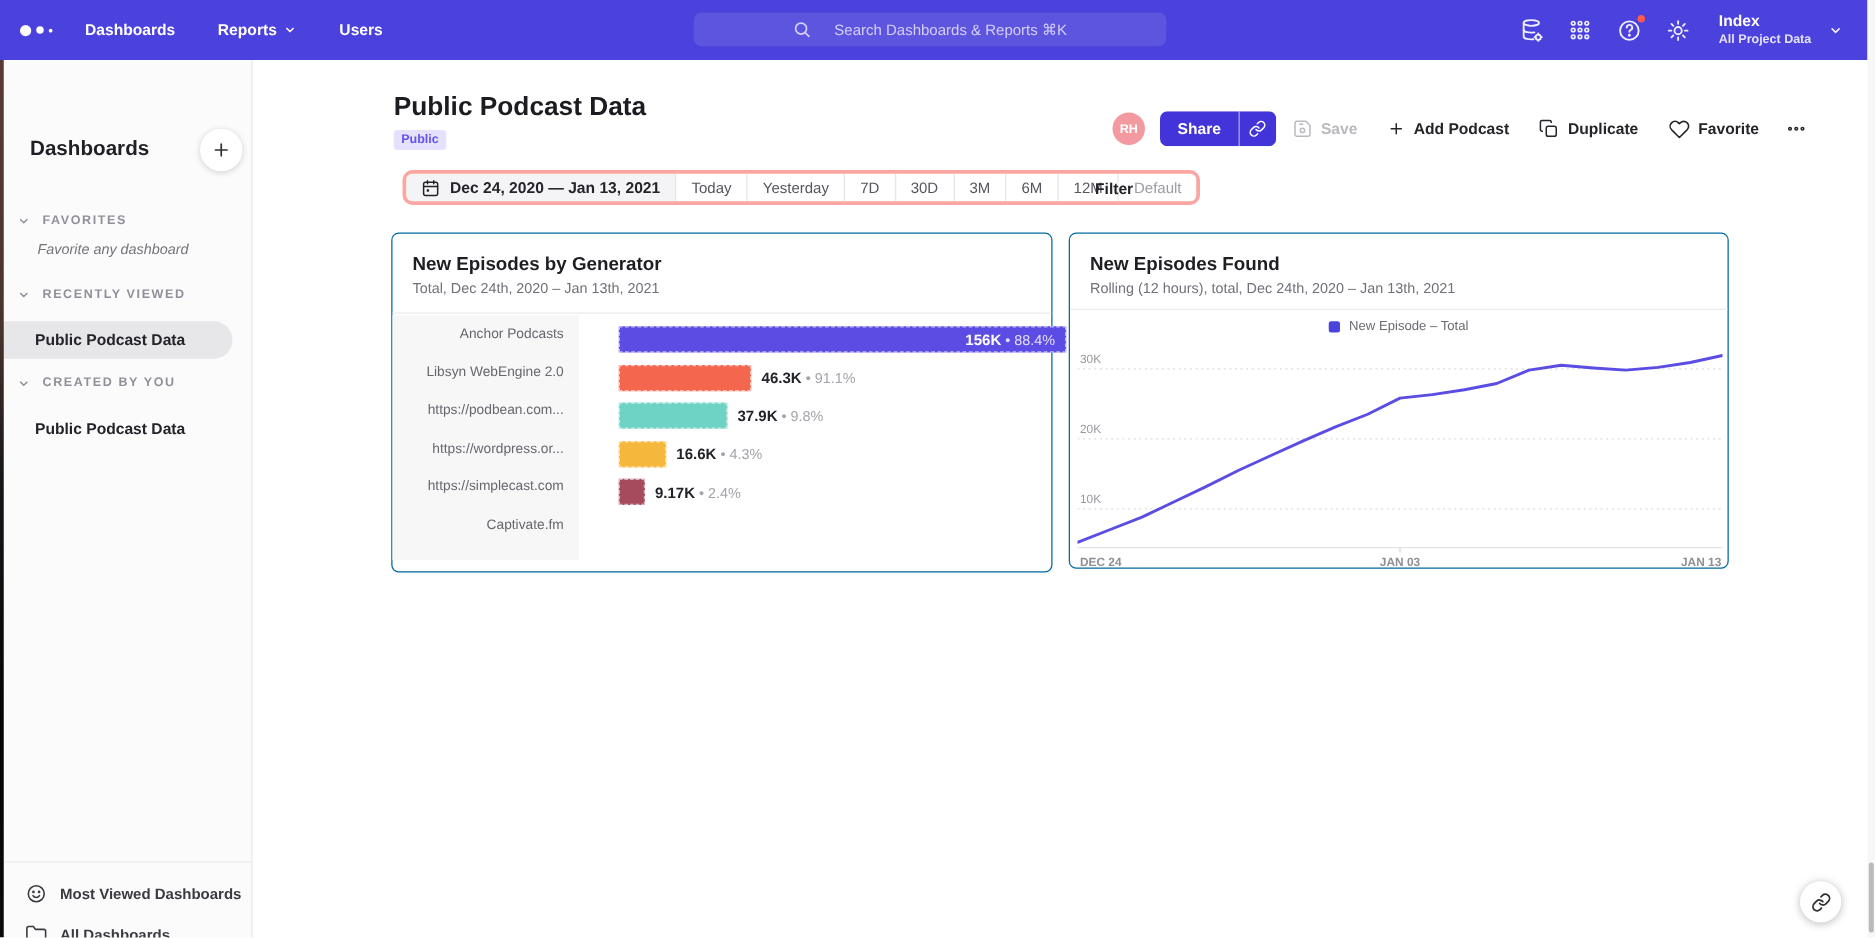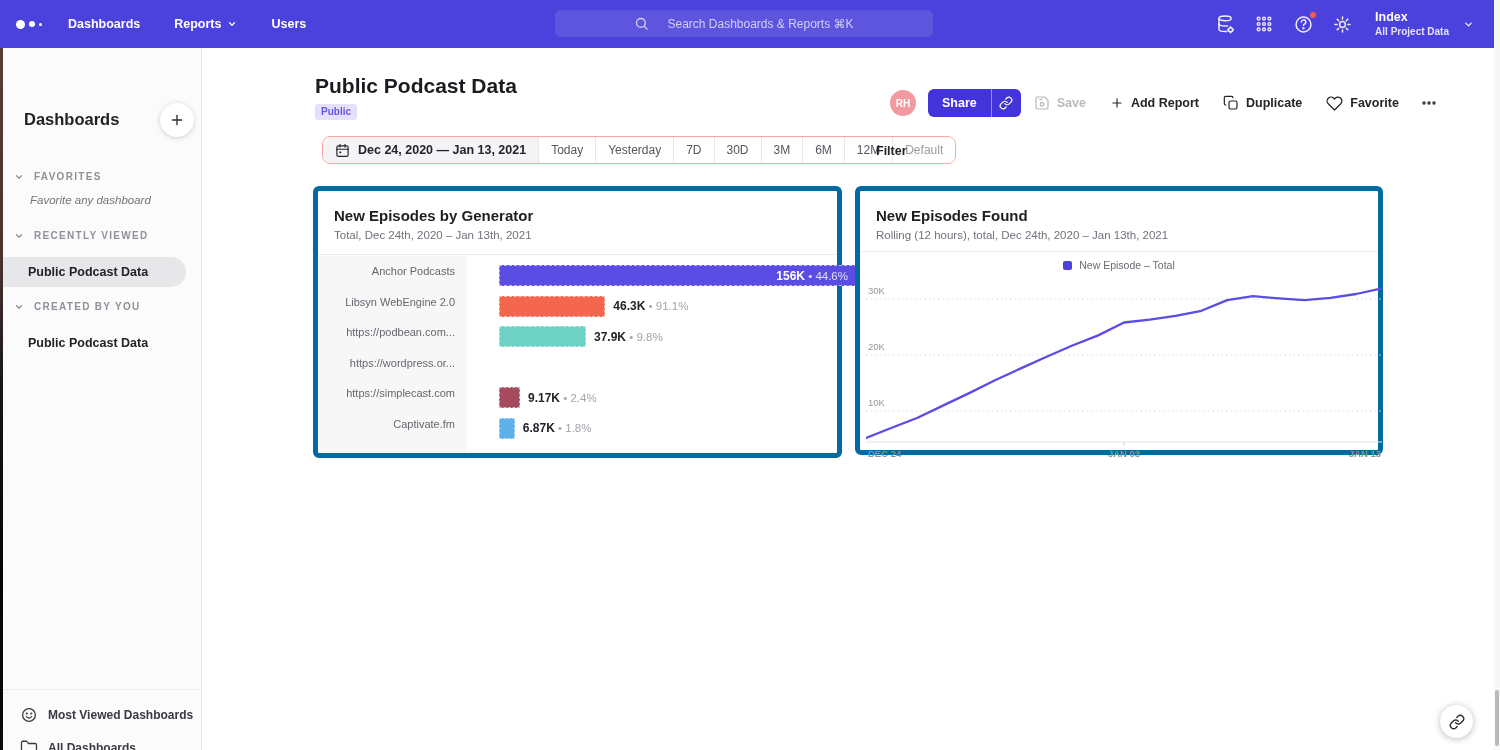--- a/index.html
+++ b/index.html
@@ -49,30 +49,30 @@
   .avatar { width:26px; height:26px; border-radius:50%; background:#f29aa0; color:#fff; font-size:10px; font-weight:700; display:flex; align-items:center; justify-content:center; }
   .share-split { display:flex; margin-left:12px; height:28px; border-radius:6px; overflow:hidden; }
   .share-main { background:#4334da; color:#fff; font-size:12.5px; font-weight:700; border:none; padding:0 14px; cursor:pointer; }
   .share-link { background:#4334da; border:none; border-left:1px solid rgba(255,255,255,0.45); width:30px; display:flex; align-items:center; justify-content:center; color:#fff; cursor:pointer; }
   .act { display:flex; align-items:center; gap:7px; border:none; background:none; cursor:pointer; font-size:12.5px; font-weight:700; color:#242429; }
   .act.disabled { color:#b9b9bf; cursor:default; }
   .act .ic { width:16px; height:16px; }
   .m1{margin-left:13px;} .m2{margin-left:24px;}
 
   
-  .datebar { position:absolute; left:322px; top:136px; height:28px; display:flex; align-items:stretch; border:1px solid #fca5a5; border-radius:8px; background:#fef9c3; overflow:hidden; }
+  .datebar { position:absolute; left:322px; top:136px; height:28px; display:flex; align-items:stretch; border:3px solid #fca5a5; border-radius:8px; background:#fef9c3; overflow:hidden; }
   .db-range { display:flex; align-items:center; gap:8px; background:#f4f4f6; padding:0 12px; cursor:pointer; }
   .db-range .tx { font-size:12.5px; font-weight:700; color:#232329; }
   .db-btn { display:flex; align-items:center; padding:0 12px; font-size:12px; color:#55555d; border:none; border-left:1px solid #e7e7ea; background:#fff; cursor:pointer; }
   .db-btn.dim { color:#9b9ba1; }
   .filter { position:absolute; left:876px; top:136px; height:20px; display:flex; align-items:center; gap:8px; cursor:pointer;flex-direction:column; }
   .filter .tx { font-size:12.5px; font-weight:700; color:#232329; }
 
   
-  .card { position:absolute; background:#fff; border:5px solid #0369a1; border-radius:6px; box-shadow:0 1px 2px rgba(0,0,0,0.03); }
+  .card { position:absolute; background:#fff; border:1px solid #0369a1; border-radius:6px; box-shadow:0 1px 2px rgba(0,0,0,0.03); }
   .card1 { left:313px; top:186px; width:529px; height:272px; }
   .card2 { left:855px; top:186px; width:528px; height:269px; }
   .card-head { position:absolute; left:0; top:0; right:0; border-bottom:1px solid #ececef; }
   .card-title { position:absolute; left:16px; top:16px; font-size:15px; font-weight:700; color:#1e1e23; }
   .card-sub { position:absolute; left:16px; top:38px; font-size:11.5px; color:#71717a; }
   .c1-head { height:64px; } .c2-head { height:61px; }
 
   .label-col { position:absolute; left:0; top:65px; width:149px; height:196px; background:#f7f7f8; }
   .bar-rows { position:absolute; left:0; top:74px; right:10px; }
   .brow { display:flex; align-items:flex-start; height:30.5px;gap:32px; }
@@ -263,21 +263,21 @@
         <circle cx="12" cy="14" r="2.6"></circle>
         <line x1="8" y1="6.5" x2="13" y2="6.5"></line>
       </svg>
     <span>Save</span>
   </button>
   <button class="act m2">
     <svg class="ic" viewBox="0 0 24 24" fill="none" stroke="currentColor" stroke-width="2" stroke-linecap="round" style="width:14px;height:14px;">
         <line x1="12" y1="5" x2="12" y2="19"></line>
         <line x1="5" y1="12" x2="19" y2="12"></line>
       </svg>
-    <span>Add Report</span>
+    <span>Add Podcast</span>
   </button>
   <button class="act m2">
     <svg class="ic" viewBox="0 0 24 24" fill="none" stroke="currentColor" stroke-width="1.8" stroke-linejoin="round">
         <rect x="9" y="9" width="12" height="12" rx="2.5"></rect>
         <path d="M5 15H4a2 2 0 0 1-2-2V4a2 2 0 0 1 2-2h9a2 2 0 0 1 2 2v1"></path>
       </svg>
     <span>Duplicate</span>
   </button>
   <button class="act m2">
     <svg class="ic" viewBox="0 0 24 24" fill="none" stroke="currentColor" stroke-width="1.8" stroke-linejoin="round" style="width:17px;height:17px;">
@@ -327,53 +327,53 @@
   <div class="card-head c1-head">
     <div class="card-title">New Episodes by Generator</div>
     <div class="card-sub">Total, Dec 24th, 2020 – Jan 13th, 2021</div>
   </div>
   <div class="label-col"></div>
   <div class="bar-rows" id="bar-rows">
       <div class="brow">
         <div class="blabel">Anchor Podcasts</div>
         <div class="bwrap">
           <div class="bbar" style="width: 358px; background: rgb(91, 76, 228);"></div>
-          <div class="bval inside">156K<span class="pct"> • 44.6%</span></div>
+          <div class="bval inside">156K<span class="pct"> • 88.4%</span></div>
         </div>
       </div>
       <div class="brow">
         <div class="blabel">Libsyn WebEngine 2.0</div>
         <div class="bwrap">
           <div class="bbar" style="width: 106.3px; background: rgb(244, 102, 77);"></div>
           <div class="bval">46.3K<span class="pct"> • 91.1%</span></div>
         </div>
       </div>
       <div class="brow">
         <div class="blabel">https://podbean.com...</div>
         <div class="bwrap">
           <div class="bbar" style="width: 87px; background: rgb(110, 210, 196);"></div>
           <div class="bval">37.9K<span class="pct"> • 9.8%</span></div>
         </div>
       </div>
       <div class="brow">
         <div class="blabel">https://wordpress.or...</div>
+        <div class="bwrap">
+          <div class="bbar" style="width: 38.1px; background: rgb(245, 184, 61);"></div>
+          <div class="bval">16.6K<span class="pct"> • 4.3%</span></div>
+        </div>
       </div>
       <div class="brow">
         <div class="blabel">https://simplecast.com</div>
         <div class="bwrap">
           <div class="bbar" style="width: 21px; background: rgb(166, 74, 94);"></div>
           <div class="bval">9.17K<span class="pct"> • 2.4%</span></div>
         </div>
       </div>
       <div class="brow">
         <div class="blabel">Captivate.fm</div>
-        <div class="bwrap">
-          <div class="bbar" style="width: 15.8px; background: rgb(95, 176, 234);"></div>
-          <div class="bval">6.87K<span class="pct"> • 1.8%</span></div>
-        </div>
       </div>
     </div>
 </div>
 
 <div class="card card2">
   <div class="card-head c2-head">
     <div class="card-title">New Episodes Found</div>
     <div class="card-sub">Rolling (12 hours), total, Dec 24th, 2020 – Jan 13th, 2021</div>
   </div>
   <div class="legend">

